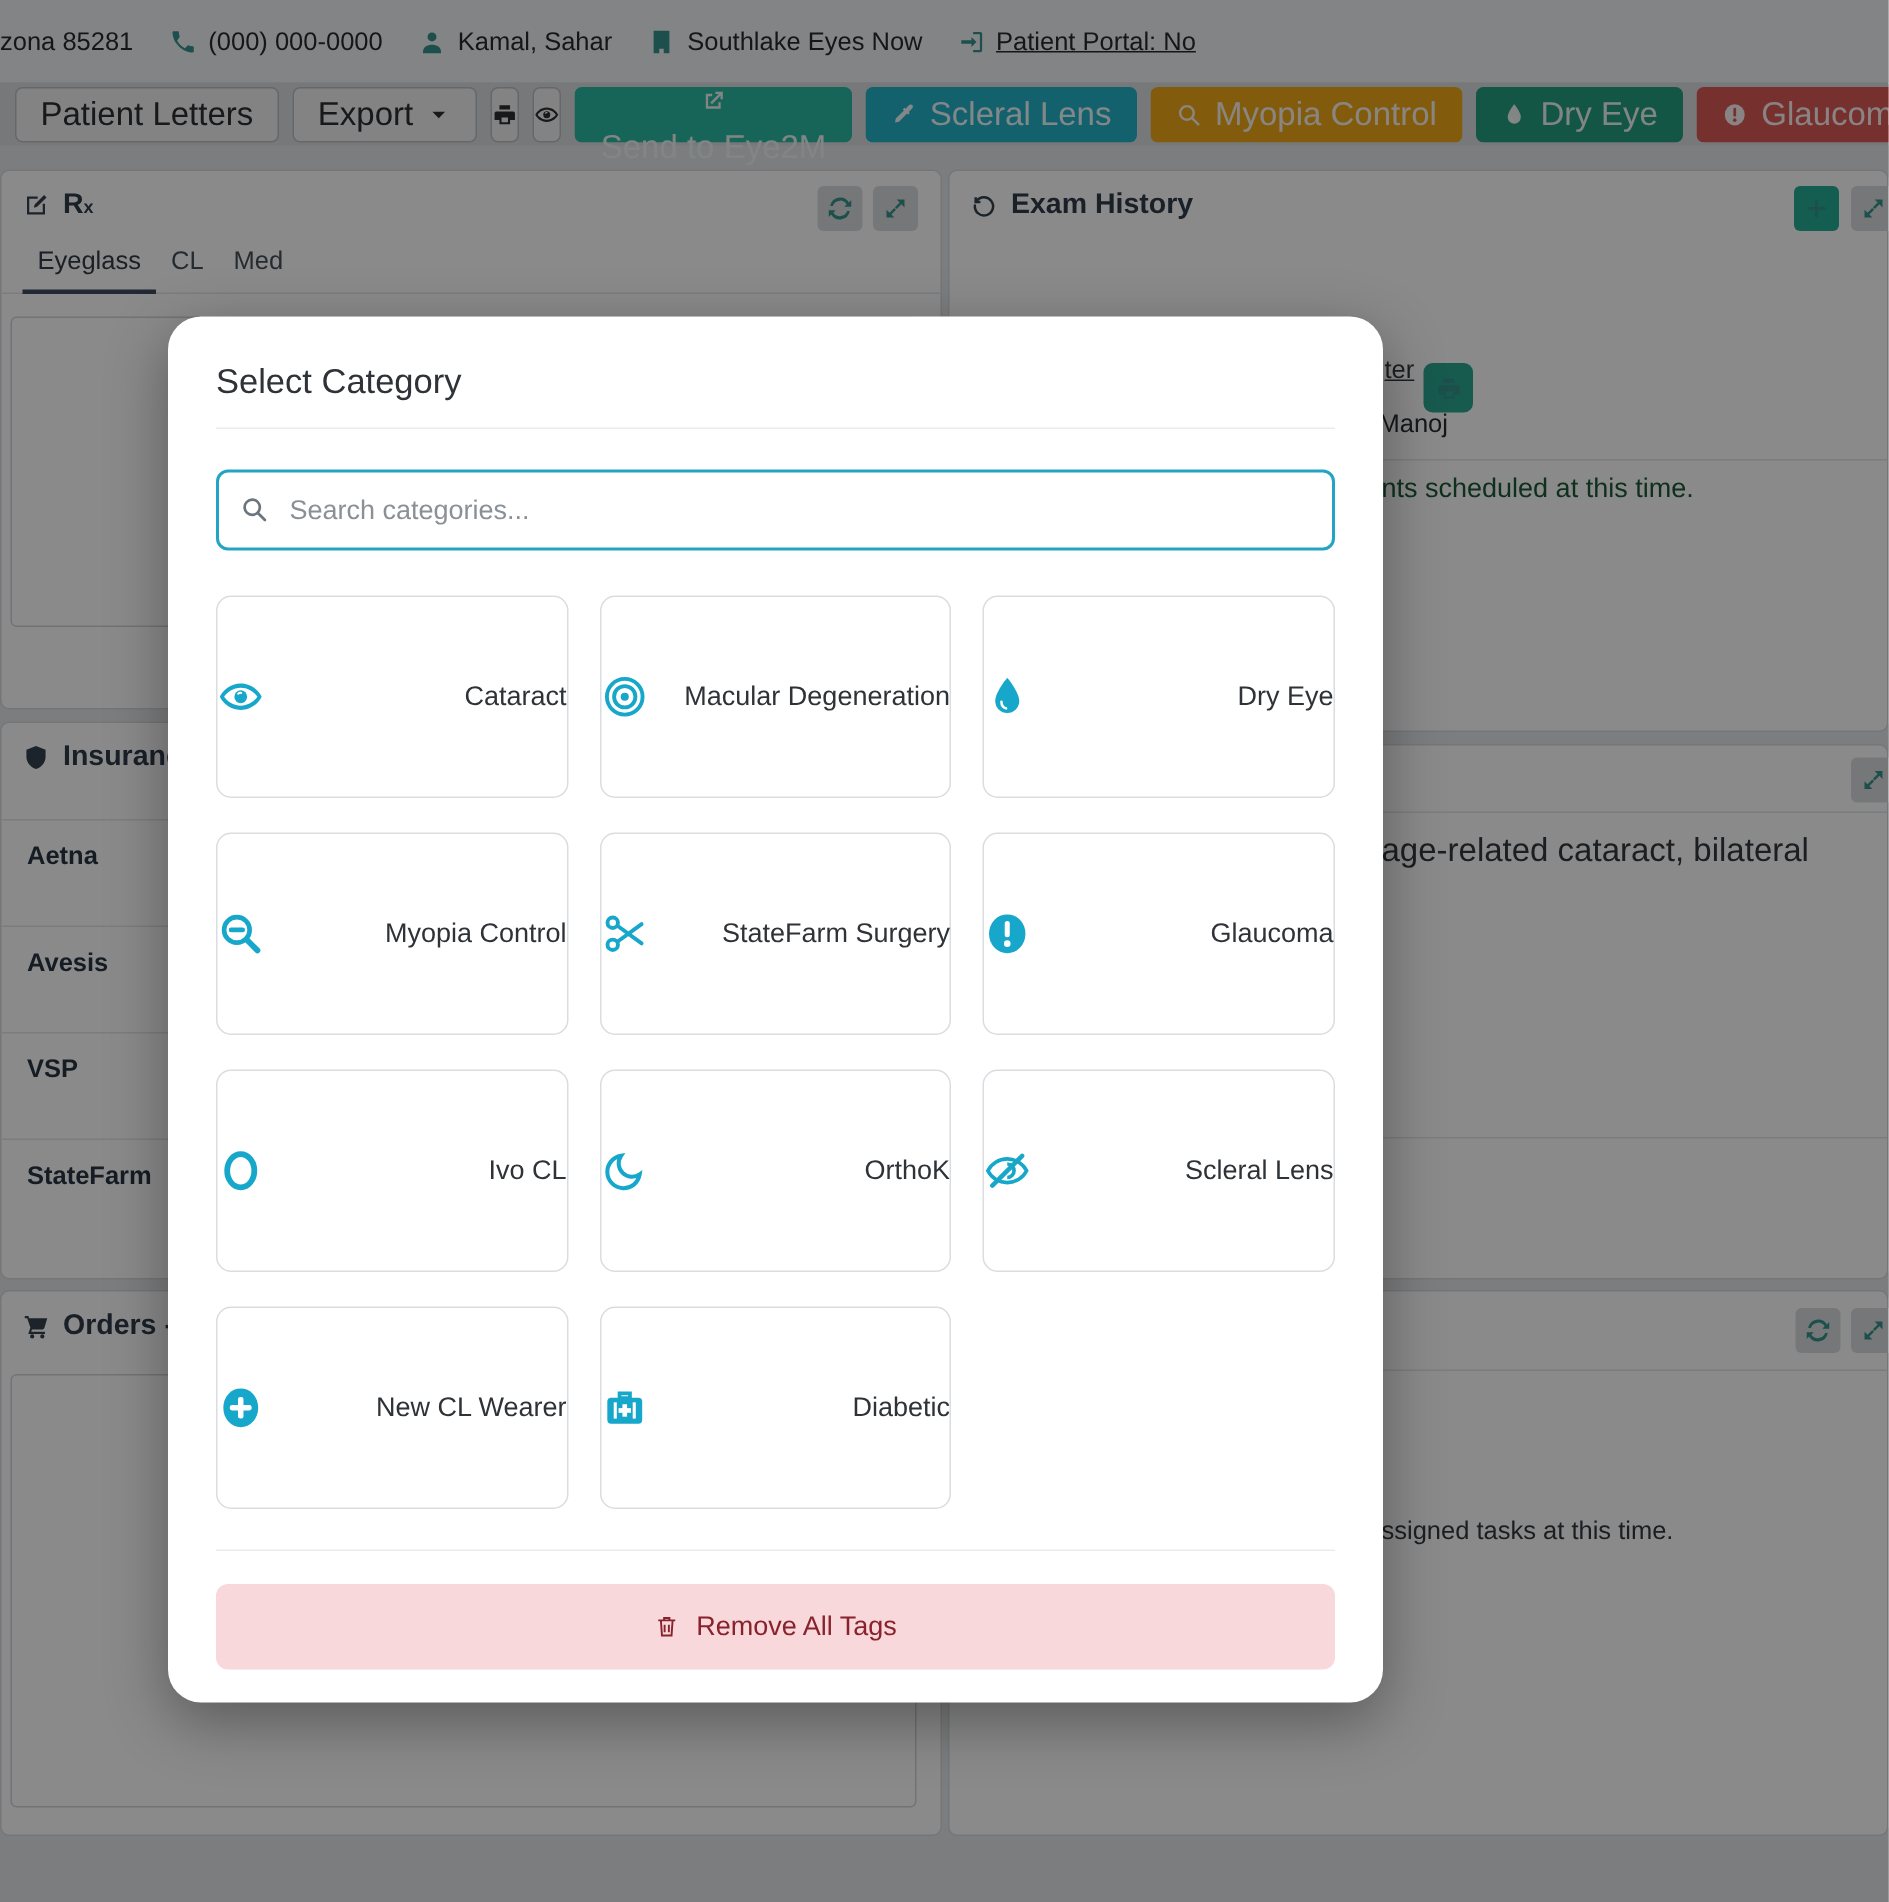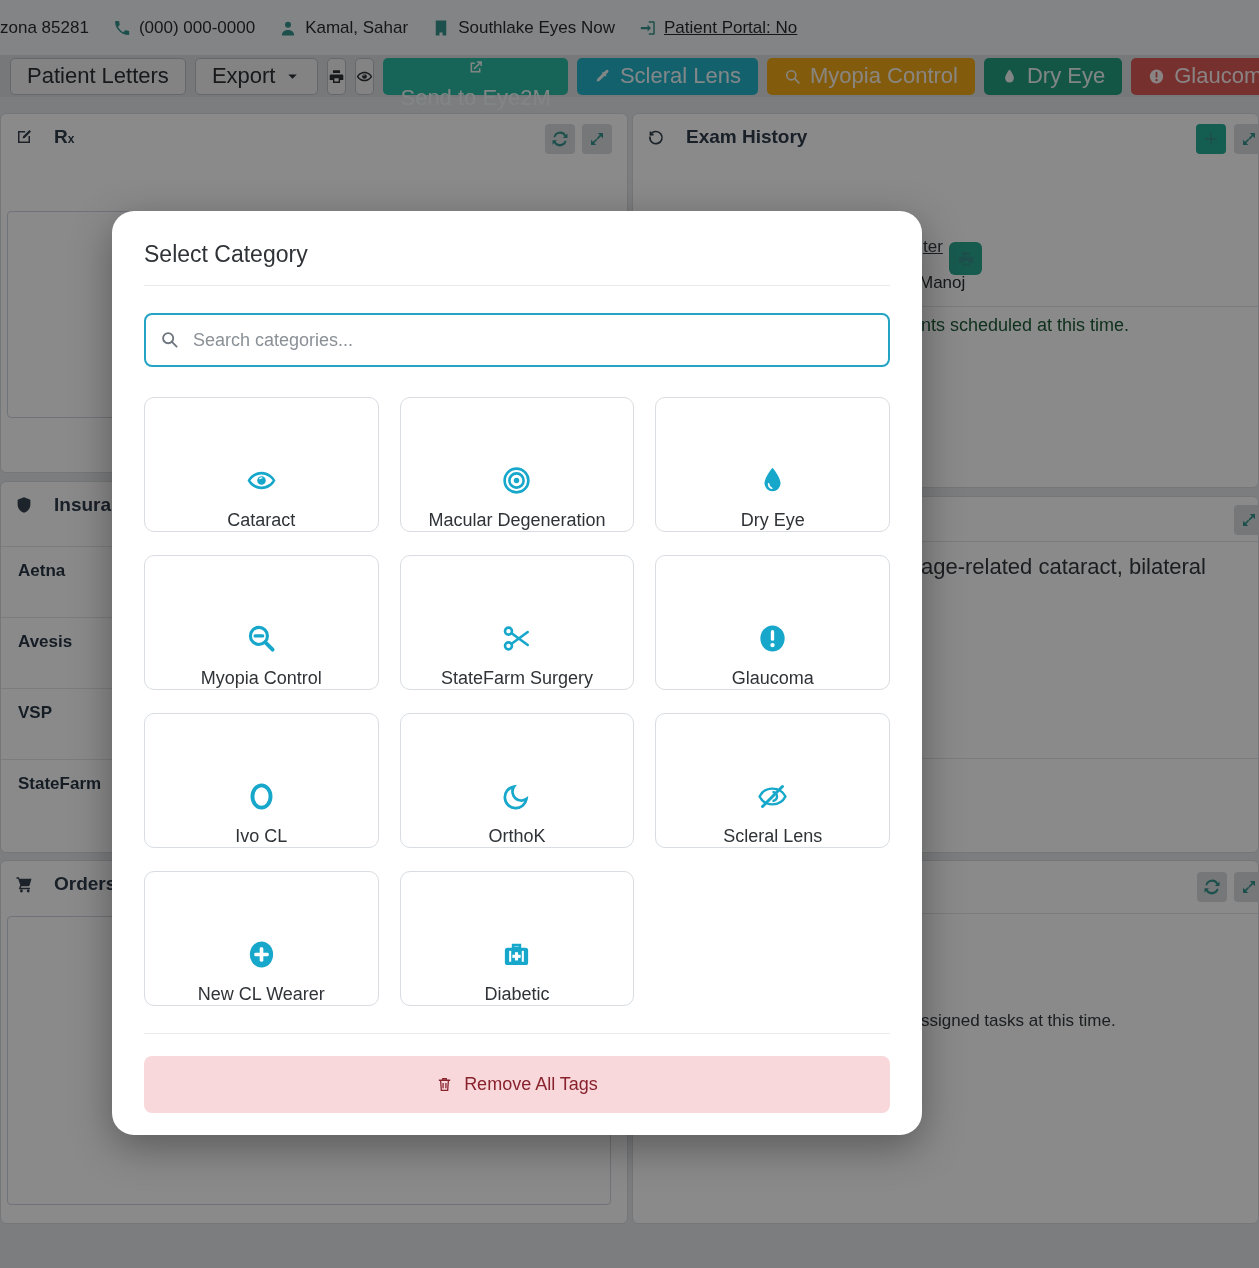--- a/index.html
+++ b/index.html
@@ -43,21 +43,21 @@
   .btn.orange{background:#f0a70e;color:#fdf6ec;}
   .btn.green{background:#1d9c7d;color:#eef7f4;}
   .btn.red{background:#d9534f;color:#fdf1f1;--icon-bg:#d9534f;}
   .caret{font-size:14px;}
 
   
   .panel{
     position:absolute;background:#fff;border:1px solid #d5d8db;border-radius:6px;
     box-sizing:border-box;
   }
-  .panel-header{display:flex;align-items:center;gap:21px;padding:12px 14px 4px 14px;
+  .panel-header{display:flex;align-items:center;gap:9px;padding:12px 14px 4px 14px;
     font-size:19px;font-weight:700;color:#273444;}
   .panel-header .tb-icon{color:#2c3a47;font-size:18px;}
   .mini-btn{
     width:30px;height:30px;border-radius:4px;border:none;cursor:pointer;
     display:flex;align-items:center;justify-content:center;
     background:#d8dbde;color:#1f2428;font-size:15px;position:absolute;top:10px;
   }
   .mini-btn.tealbg{background:#1dab93;color:#fff;}
   .tabs{display:flex;padding:0 14px;border-bottom:1px solid #e2e5e7;margin-top:4px;}
   .tab{padding:8px 10px 9px 10px;font-size:17px;color:#3f4a55;cursor:pointer;
@@ -108,21 +108,21 @@
   .search-wrap{position:relative;margin-top:27px;}
   .search-input{
     width:100%;height:54px;box-sizing:border-box;border:2px solid #24a4c5;border-radius:8px;
     padding:0 16px 0 47px;font-size:18px;color:#333;font-family:inherit;outline:none;
   }
   .search-input::placeholder{color:#8a9096;}
   .search-icon{position:absolute;left:16px;top:17px;font-size:19px;color:#6c757d;display:inline-flex;}
   .cat-grid{margin-top:30px;display:grid;grid-template-columns:repeat(3,1fr);gap:23px 21px;}
   .cat-card{
     height:133px;border:1px solid #d9dde1;border-radius:10px;background:#fff;cursor:pointer;
-    display:flex;flex-direction:column;align-items:center;justify-content:flex-end;gap:14px;
+    display:flex;flex-direction:row;align-items:center;justify-content:space-between;gap:14px;
   }
   .cat-icon{font-size:31px;color:#17a7cb;display:inline-flex;}
   .cat-label{font-size:18px;color:#2f3337;}
   .remove-btn{
     margin-top:22px;width:100%;height:57px;border:none;border-radius:8px;cursor:pointer;
     background:#f8d8db;color:#88222c;font-size:18px;font-family:inherit;
     display:flex;align-items:center;justify-content:center;gap:11px;
   }
   .remove-btn .tb-icon{color:#88222c;font-size:17px;}
 
@@ -253,20 +253,25 @@
           </svg>
         </span>
       </button>
     <button class="mini-btn" style="right:15px;">
         <span class="tb-icon" data-icon="expand">
           <svg xmlns="http://www.w3.org/2000/svg" viewBox="0 0 24 24" fill="currentColor">
             <path d="M20 4v7l-2.7-2.7-4.2 4.2-1.6-1.6 4.2-4.2L13 4h7zM4 20v-7l2.7 2.7 4.2-4.2 1.6 1.6-4.2 4.2L11 20H4z"></path>
           </svg>
         </span>
       </button>
+    <div class="tabs">
+      <button class="tab active">Eyeglass</button>
+      <button class="tab">CL</button>
+      <button class="tab">Med</button>
+    </div>
     <div id="rx-box"></div>
   </section>
 
   <section class="panel" id="insurance-panel">
     <div class="panel-header">
       <span class="tb-icon" data-icon="shield">
           <svg xmlns="http://www.w3.org/2000/svg" viewBox="0 0 24 24" fill="currentColor">
             <path d="M12 1.8l8.5 3.2v6.4c0 4.9-3.4 9.5-8.5 10.8C6.9 20.9 3.5 16.3 3.5 11.4V5L12 1.8z"></path>
           </svg>
         </span>

